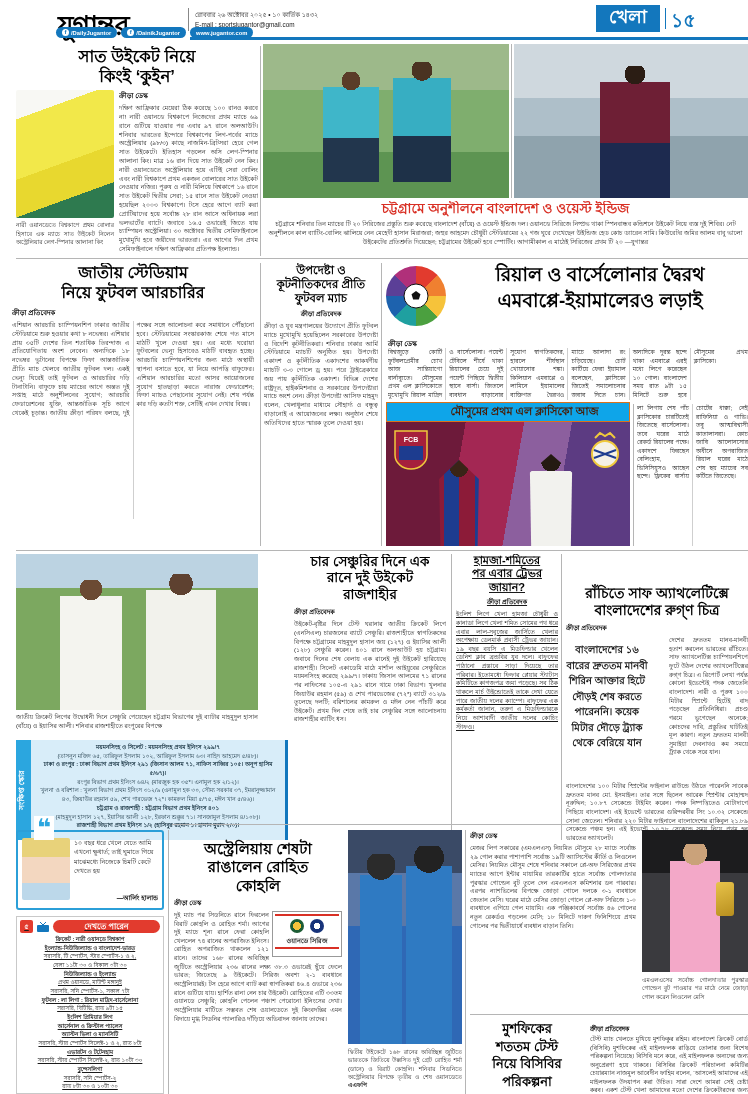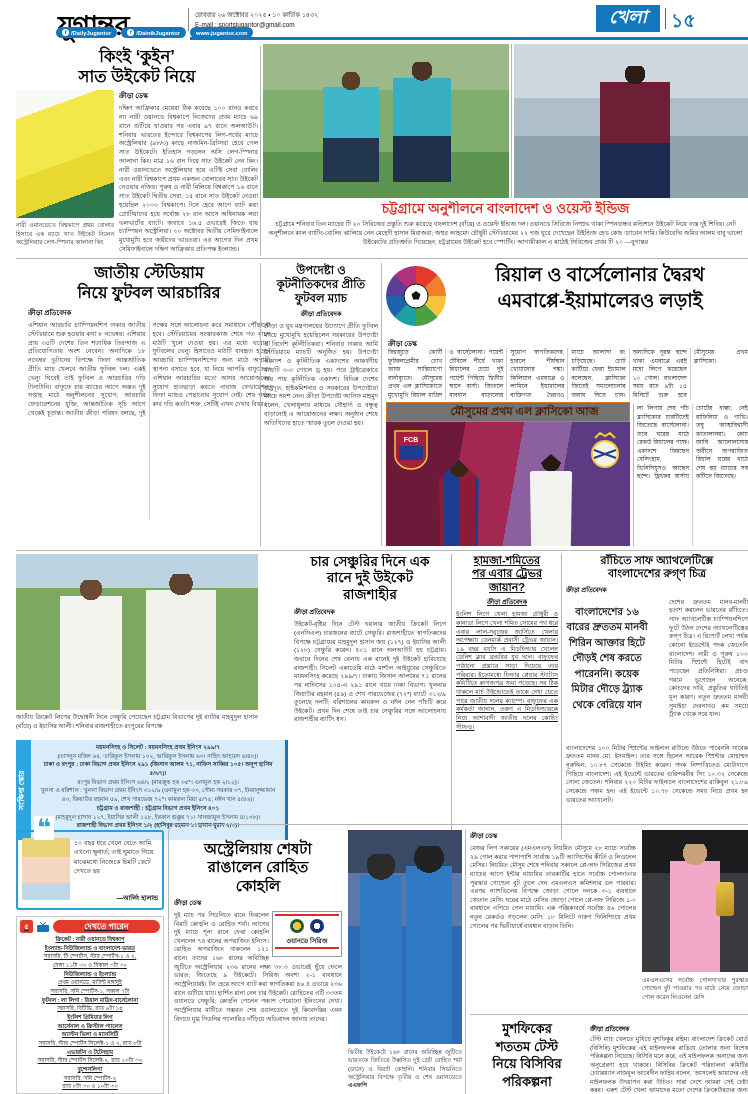--- a/index.html
+++ b/index.html
@@ -45,30 +45,30 @@
       </span>
     <span class="pill">
         <span class="fb">f</span>
         <span>/DainikJugantor</span>
       </span>
     <span class="pill">
         <span>www.jugantor.com</span>
       </span>
   </div>
   <div class="abs" style="left:596px;top:5px;width:64px;height:27px;background:#1377bd;display:flex;align-items:center;justify-content:center;">
-    <span style="color:#fff;font-size:18px;font-weight:bold;font-style:italic;">খেলা</span>
+    <span style="color:#fff;font-size:18px;font-weight:bold;">খেলা</span>
   </div>
   <div class="abs" style="left:665px;top:8px;width:1px;height:21px;background:#1377bd;"></div>
   <div class="abs" style="left:671px;top:6px;font-size:19px;font-weight:bold;color:#1377bd;">১৫</div>
   <div class="abs" style="left:190px;top:37px;width:558px;height:3px;background:#1377bd;"></div>
 
   <div class="abs" style="left:16px;top:46px;width:242px;height:210px;overflow:hidden;">
     <div class="hl" style="font-size:16.5px;">
+      <div>সাত উইকেট নিয়ে</div>
       <div>কিংই ‘কুইন’</div>
-      <div>সাত উইকেট নিয়ে</div>
     </div>
     <div style="display:flex;gap:5px;margin-top:4px;">
       <div style="width:98px;flex:none;">
         <div class="photo" style="width:98px;height:128px;background:linear-gradient(160deg,#f8f8f4 0 18%,#f2e84a 18% 55%,#e8d82f 55% 78%,#2e7a4f 78% 100%);border-radius:2px;"></div>
         <div class="cap" style="margin-top:3px;font-size:5.9px;">নারী ওয়ানডেতে বিশ্বকাপে প্রথম বোলার হিসাবে এক ম্যাচে সাত উইকেট নিলেন অস্ট্রেলিয়ার লেগ-স্পিনার আলানা কিং</div>
       </div>
       <div style="flex:1;overflow:hidden;">
         <div class="byline">ক্রীড়া ডেস্ক</div>
         <div class="bt" style="margin-top:2px;height:156px;">দক্ষিণ আফ্রিকার মেয়েরা ঠিক করেছে ১০০ রানও করবে না! নারী ওয়ানডে বিশ্বকাপে নিজেদের প্রথম ম্যাচে ৬৯ রানে গুটিয়ে যাওয়ার পর এবার ৯৭ রানে অলআউট। শনিবার ভারতের ইন্দোরে বিশ্বকাপের লিগ-পর্বের ম্যাচে অস্ট্রেলিয়ার (৯৮/৩) কাছে নাজমিন-ব্রিটসরা হেরে গেল সাত উইকেটে। ইতিহাস গড়লেন অসি লেগ-স্পিনার আলানা কিং। মাত্র ১৬ রান দিয়ে সাত উইকেট নেন কিং। নারী ওয়ানডেতে অস্ট্রেলিয়ার হয়ে এটিই সেরা বোলিং এবং নারী বিশ্বকাপে প্রথম একজন বোলারের সাত উইকেট নেওয়ার নজির। পুরুষ ও নারী মিলিয়ে বিশ্বকাপে ১৬ রানে সাত উইকেট দ্বিতীয় সেরা; ১৫ রানে সাত উইকেট নেওয়া হয়েছিল ২০০৩ বিশ্বকাপে। টসে হেরে আগে ব্যাট করা প্রোটিয়াদের হয়ে সর্বোচ্চ ২৮ রান আসে অধিনায়ক লরা ভলভার্টের ব্যাটে। জবাবে ১৬.৫ ওভারেই জিতে যায় চ্যাম্পিয়ন অস্ট্রেলিয়া। ৩০ অক্টোবর দ্বিতীয় সেমিফাইনালে মুখোমুখি হবে জয়ীদের ভারতরা। এর আগের দিন প্রথম সেমিফাইনালে দক্ষিণ আফ্রিকার প্রতিপক্ষ ইংল্যান্ড।</div>
       </div>
@@ -86,21 +86,21 @@
     <div style="position:absolute;left:86px;top:22px;width:70px;height:132px;background:radial-gradient(circle at 50% 6%,#2b1d14 0 8%,transparent 8%),linear-gradient(180deg,transparent 0 12%,#6e1f35 12% 58%,#1d2a4f 58% 100%);"></div>
   </div>
 
   <div class="abs" style="left:263px;top:201px;width:485px;height:55px;overflow:hidden;">
     <div style="text-align:center;font-size:13.5px;font-weight:bold;color:#d93025;line-height:1.2;">চট্টগ্রামে অনুশীলনে বাংলাদেশ ও ওয়েস্ট ইন্ডিজ</div>
     <div class="cap" style="margin-top:3px;text-align:center;font-size:6.2px;">চট্টগ্রামে শনিবার তিন ম্যাচের টি ২০ সিরিজের প্রস্তুতি শুরু করেছে বাংলাদেশ (বাঁয়ে) ও ওয়েস্ট ইন্ডিজ দল। ওয়ানডে সিরিজে নিষ্প্রভ থাকা স্পিনবান্ধব কন্ডিশনে উইকেট নিয়ে ব্যস্ত দুই শিবির। নেট অনুশীলনে কাল ব্যাটিং-বোলিং ঝালিয়ে নেন মেহেদী হাসান মিরাজরা; জহুর আহমেদ চৌধুরী স্টেডিয়ামের ২২ গজ ঘুরে দেখেছেন উইন্ডিজ হেড কোচ ড্যারেন সামি। কিউরেটর জমির আলম বাবু ভালো উইকেটের প্রতিশ্রুতি দিয়েছেন; চট্টগ্রামের উইকেট হবে স্পোর্টিং। আগামীকাল এ মাঠেই সিরিজের প্রথম টি ২০    —যুগান্তর</div>
   </div>
 
   <div class="abs hrule" style="left:16px;top:258px;width:732px;"></div>
 
-  <div class="abs" style="left:28px;top:263px;width:242px;height:283px;overflow:hidden;">
+  <div class="abs" style="left:12px;top:263px;width:242px;height:283px;overflow:hidden;">
     <div class="hl" style="font-size:16px;">
       <div>জাতীয় স্টেডিয়াম</div>
       <div>নিয়ে ফুটবল আরচারির</div>
     </div>
     <div class="byline" style="margin:5px 0 2px 0;">ক্রীড়া প্রতিবেদক</div>
     <div class="bt colbreak" style="column-count:2;height:198px;">এশিয়ান আরচারি চ্যাম্পিয়নশিপ ঢাকার জাতীয় স্টেডিয়ামে শুরু হওয়ার কথা ৮ নভেম্বর। এশিয়ার প্রায় ৩৫টি দেশের তিন শতাধিক তিরন্দাজ এ প্রতিযোগিতায় অংশ নেবেন। অন্যদিকে ১৮ নভেম্বর ভুটানের বিপক্ষে ফিফা আন্তর্জাতিক প্রীতি ম্যাচ খেলবে জাতীয় ফুটবল দল। একই ভেন্যু ঘিরেই তাই ফুটবল ও আরচারির দড়ি টানাটানি। বাফুফে চায় ম্যাচের আগে অন্তত দুই সপ্তাহ মাঠে অনুশীলনের সুযোগ; আরচারি ফেডারেশনের যুক্তি, আন্তর্জাতিক সূচি আগে থেকেই চূড়ান্ত। জাতীয় ক্রীড়া পরিষদ বলছে, দুই পক্ষের সঙ্গে আলোচনা করে সমাধানে পৌঁছানো হবে। স্টেডিয়ামের সংস্কারকাজ শেষে গত মাসে মাঠটি খুলে দেওয়া হয়। এর মধ্যে ঘরোয়া ফুটবলের ভেন্যু হিসাবেও মাঠটি ব্যবহৃত হচ্ছে। আরচারি চ্যাম্পিয়নশিপের জন্য মাঠে অস্থায়ী স্থাপনা বসাতে হবে, যা নিয়ে আপত্তি বাফুফের। এশিয়ান আরচারির মতো আসর আয়োজনের সুযোগ হাতছাড়া করতে নারাজ ফেডারেশন; ফিফা ম্যাচও পেছানোর সুযোগ নেই। শেষ পর্যন্ত কার দড়ি কতটা শক্ত, সেটিই এখন দেখার বিষয়।</div>
   </div>
   <div class="abs vrule" style="left:260px;top:263px;height:283px;"></div>
 
   <div class="abs" style="left:264px;top:263px;width:114px;height:283px;overflow:hidden;">
@@ -125,21 +125,21 @@
   <div class="abs" style="left:452px;top:262px;width:296px;height:74px;overflow:hidden;">
     <div class="hl" style="font-size:19px;line-height:1.35;">
       <div>রিয়াল ও বার্সেলোনার দ্বৈরথ</div>
       <div>এমবাপ্পে-ইয়ামালেরও লড়াই</div>
     </div>
   </div>
   <div class="abs byline" style="left:388px;top:338px;">ক্রীড়া ডেস্ক</div>
   <div class="abs bt colbreak" style="left:388px;top:348px;width:360px;height:52px;column-count:6;font-size:6px;">বিশ্বজুড়ে কোটি ফুটবলপ্রেমীর চোখ আজ সান্তিয়াগো বার্নাব্যুতে। মৌসুমের প্রথম এল ক্লাসিকোতে মুখোমুখি রিয়াল মাদ্রিদ ও বার্সেলোনা। পয়েন্ট টেবিলে শীর্ষে থাকা রিয়ালের চেয়ে দুই পয়েন্ট পিছিয়ে দ্বিতীয় স্থানে বার্সা। জিতলে ব্যবধান বাড়ানোর সুযোগ স্বাগতিকদের, হারলে শীর্ষস্থান খোয়ানোর শঙ্কা। কিলিয়ান এমবাপ্পে ও লামিনে ইয়ামালের ব্যক্তিগত দ্বৈরথও ম্যাচে আলাদা রং চড়িয়েছে। চোট কাটিয়ে ফেরা ইয়ামাল বলেছেন, ক্লাসিকো জিতেই সমালোচনার জবাব দিতে চান। অন্যদিকে দুরন্ত ছন্দে থাকা এমবাপ্পে এরই মধ্যে লিগে করেছেন ১০ গোল। বাংলাদেশ সময় রাত ৯টা ১৫ মিনিটে শুরু হবে মৌসুমের প্রথম ক্লাসিকো।</div>
 
   <div class="abs" style="left:386px;top:402px;width:244px;height:144px;overflow:hidden;">
-    <div style="height:20px;background:#737373;border:1px solid #d9731c;display:flex;align-items:center;justify-content:center;padding-left:33px;">
+    <div style="height:20px;background:#0ea5e9;border:1px solid #d9731c;display:flex;align-items:center;justify-content:center;padding-left:33px;">
       <span style="font-size:11px;font-weight:bold;color:#4a1a00;">মৌসুমের প্রথম এল ক্লাসিকো আজ</span>
     </div>
     <div style="position:relative;height:124px;background:linear-gradient(100deg,#6d1a3a 0 30%,#a32753 30% 52%,#8c5f9e 52% 70%,#5c3b82 70% 100%);">
       <svg width="34" height="40" viewBox="0 0 34 40" style="position:absolute;left:8px;top:8px;">
         <path d="M1 1 h32 v24 a16 14 0 0 1 -16 14 a16 14 0 0 1 -16 -14 z" fill="#a6203c" stroke="#f0c93c" stroke-width="1.5"></path>
         <rect x="5" y="16" width="24" height="14" fill="#1d3c8f"></rect>
         <text x="17" y="12" text-anchor="middle" font-size="7" fill="#fff" font-weight="bold">FCB</text>
       </svg>
       <svg width="34" height="40" viewBox="0 0 34 40" style="position:absolute;right:8px;top:8px;">
         <path d="M7 8 l5 -5 l5 3 l5 -3 l5 5" fill="none" stroke="#f0c93c" stroke-width="2"></path>
@@ -191,21 +191,21 @@
       <div>হামজা-শমিতের</div>
       <div>পর এবার ট্রেভর</div>
       <div>জায়ান?</div>
     </div>
     <div class="byline" style="text-align:center;margin:3px 0 2px 0;font-size:6.3px;">ক্রীড়া প্রতিবেদক</div>
     <div class="bt" style="height:228px;font-size:6.1px;">ইংলিশ লিগে খেলা হামজা চৌধুরী ও কানাডা লিগে খেলা শমিত সোমের পথ ধরে এবার লাল-সবুজের জার্সিতে খেলার অপেক্ষায় ডেনমার্ক প্রবাসী ট্রেভর জায়ান। ১৯ বছর বয়সি এ মিডফিল্ডার খেলেন ডেনিশ ক্লাব ব্রন্ডবির যুব দলে। বাফুফের পাঠানো প্রস্তাবে সাড়া দিয়েছে তার পরিবার। ইতোমধ্যে ফিফার প্লেয়ার স্ট্যাটাস কমিটিতে কাগজপত্র জমা পড়েছে। সব ঠিক থাকলে মার্চ উইন্ডোতেই তাকে দেখা যেতে পারে জাতীয় দলের ক্যাম্পে। বাফুফের এক কর্মকর্তা জানান, তরুণ এ মিডফিল্ডারকে নিয়ে আশাবাদী জাতীয় দলের কোচিং স্টাফও।</div>
   </div>
   <div class="abs vrule" style="left:561px;top:554px;height:286px;"></div>
 
   <div class="abs" style="left:566px;top:554px;width:182px;height:286px;overflow:hidden;">
-    <div class="hl" style="font-size:11px;">
+    <div class="hl" style="font-size:14px;margin-top:31px;">
       <div>রাঁচিতে সাফ অ্যাথলেটিক্সে</div>
       <div>বাংলাদেশের রুগ্ণ চিত্র</div>
     </div>
     <div class="byline" style="margin:4px 0 2px 0;font-size:6.4px;">ক্রীড়া প্রতিবেদক</div>
     <div style="display:flex;gap:21px;">
       <div style="width:82px;flex:none;font-size:10px;line-height:1.55;font-weight:bold;color:#1a1a1a;text-align:center;padding-top:6px;">বাংলাদেশের ১৬ বারের দ্রুততম মানবী শিরিন আক্তার হিটে দৌড়ই শেষ করতে পারেননি। কয়েক মিটার দৌড়ে ট্র্যাক থেকে বেরিয়ে যান</div>
       <div class="bt" style="flex:1;height:142px;font-size:6.1px;">দেশের দ্রুততম মানব-মানবী হতাশ করলেন ভারতের রাঁচিতে। সাফ অ্যাথলেটিক্স চ্যাম্পিয়নশিপে ফুটে উঠল দেশের অ্যাথলেটিক্সের রুগ্ণ চিত্র। এ রিপোর্ট লেখা পর্যন্ত কোনো ইভেন্টেই পদক জেতেনি বাংলাদেশ। নারী ও পুরুষ ১০০ মিটার স্প্রিন্টে হিটেই বাদ পড়েছেন প্রতিনিধিরা। প্রচণ্ড গরমে ভুগেছেন অনেকে; কোচদের দাবি, প্রস্তুতির ঘাটতিই মূল কারণ। নতুন দ্রুততম মানবী সুমাইয়া দেবনাথও কম সময়ে ট্র্যাক থেকে সরে যান।</div>
     </div>
     <div class="bt" style="margin-top:4px;height:80px;font-size:6.1px;">বাংলাদেশের ১০০ মিটার স্প্রিন্টের ফাইনাল রাউন্ডে উঠতে পারেননি সাবেক দ্রুততম মানব মো. ইসমাইল। তার সঙ্গে ছিলেন আরেক স্প্রিন্টার মোহাম্মদ নূরুদ্দিন; ১০.৮৭ সেকেন্ডে টাইমিং করেন। পদক নিষ্পত্তিতেও মোটাদাগে পিছিয়ে বাংলাদেশ। এই ইভেন্টে ভারতের গুরিন্দরবীর সিং ১০.৩২ সেকেন্ডে সোনা জেতেন। শনিবার ২২০ মিটার ফাইনালে বাংলাদেশের রাকিবুল ২১.৮৯ সেকেন্ডে পঞ্চম হন। এই ইভেন্টে ১০.৭৮ সেকেন্ডে সময় নিয়ে প্রথম হন ভারতের অ্যাথলেট।</div>
   </div>

